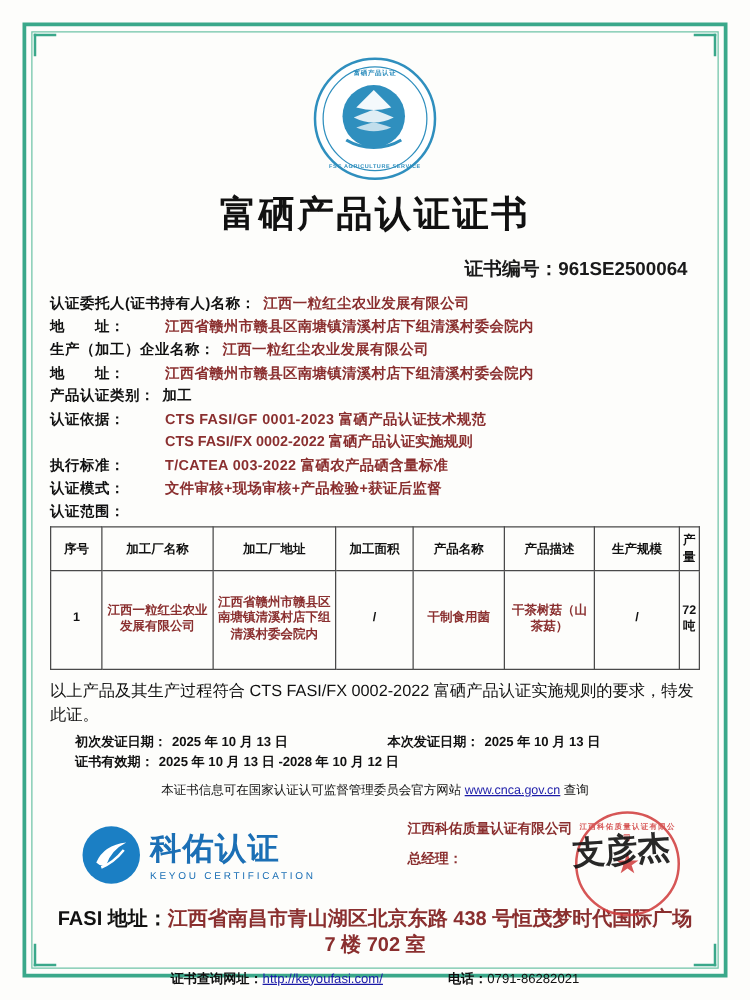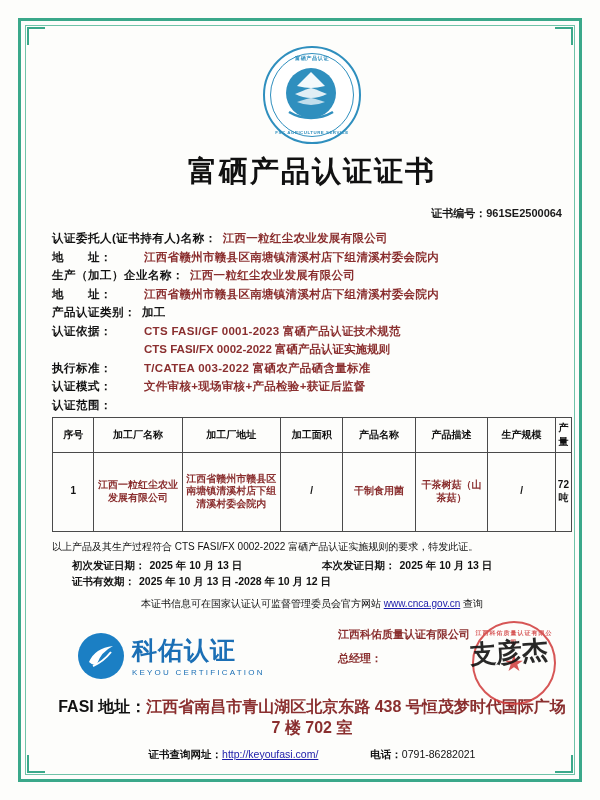--- a/index.html
+++ b/index.html
@@ -44,21 +44,21 @@
     height: 16px;
     border: 2px solid #3aa88a;
   }
   .corner.tl { left: 27px; top: 27px; border-right: none; border-bottom: none; }
   .corner.tr { right: 27px; top: 27px; border-left: none; border-bottom: none; }
   .corner.bl { left: 27px; bottom: 27px; border-right: none; border-top: none; }
   .corner.br { right: 27px; bottom: 27px; border-left: none; border-top: none; }
 
   .content {
     position: absolute;
-    left: 52px;
+    left: 40px;
     top: 36px;
     width: 520px;
     height: 728px;
   }
 
   
   .emblem-wrap {
     display: flex;
     justify-content: center;
     margin-top: 10px;
@@ -102,21 +102,21 @@
     text-align: center;
     font-size: 29px;
     font-weight: bold;
     color: #111111;
     letter-spacing: 2px;
     margin-top: 8px;
     font-family: "Liberation Serif", serif;
   }
   .cert-no {
     text-align: right;
-    font-size: 11px;
+    font-size: 15px;
     font-weight: bold;
     color: #1a1a1a;
     margin-top: 14px;
     padding-right: 10px;
   }
 
   
   .fields {
     margin-top: 10px;
     font-size: 11.5px;
@@ -180,21 +180,21 @@
   .col3 { width: 19%; }
   .col4 { width: 12%; }
   .col5 { width: 14%; }
   .col6 { width: 14%; font-family: Liberation Serif, serif; }
   .col7 { width: 13%; }
   .col8 { width: 11%; }
 
   
   .statement {
     margin-top: 7px;
-    font-size: 10px;
+    font-size: 13px;
     color: #111;
     line-height: 1.5;
   }
   .dates {
     margin-top: 5px;
     font-size: 10.5px;
     color: #111;
   }
   .dates .drow {
     display: flex;

